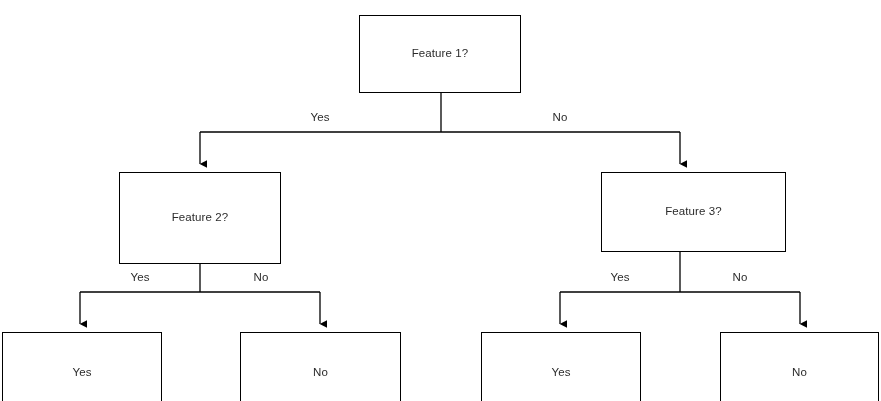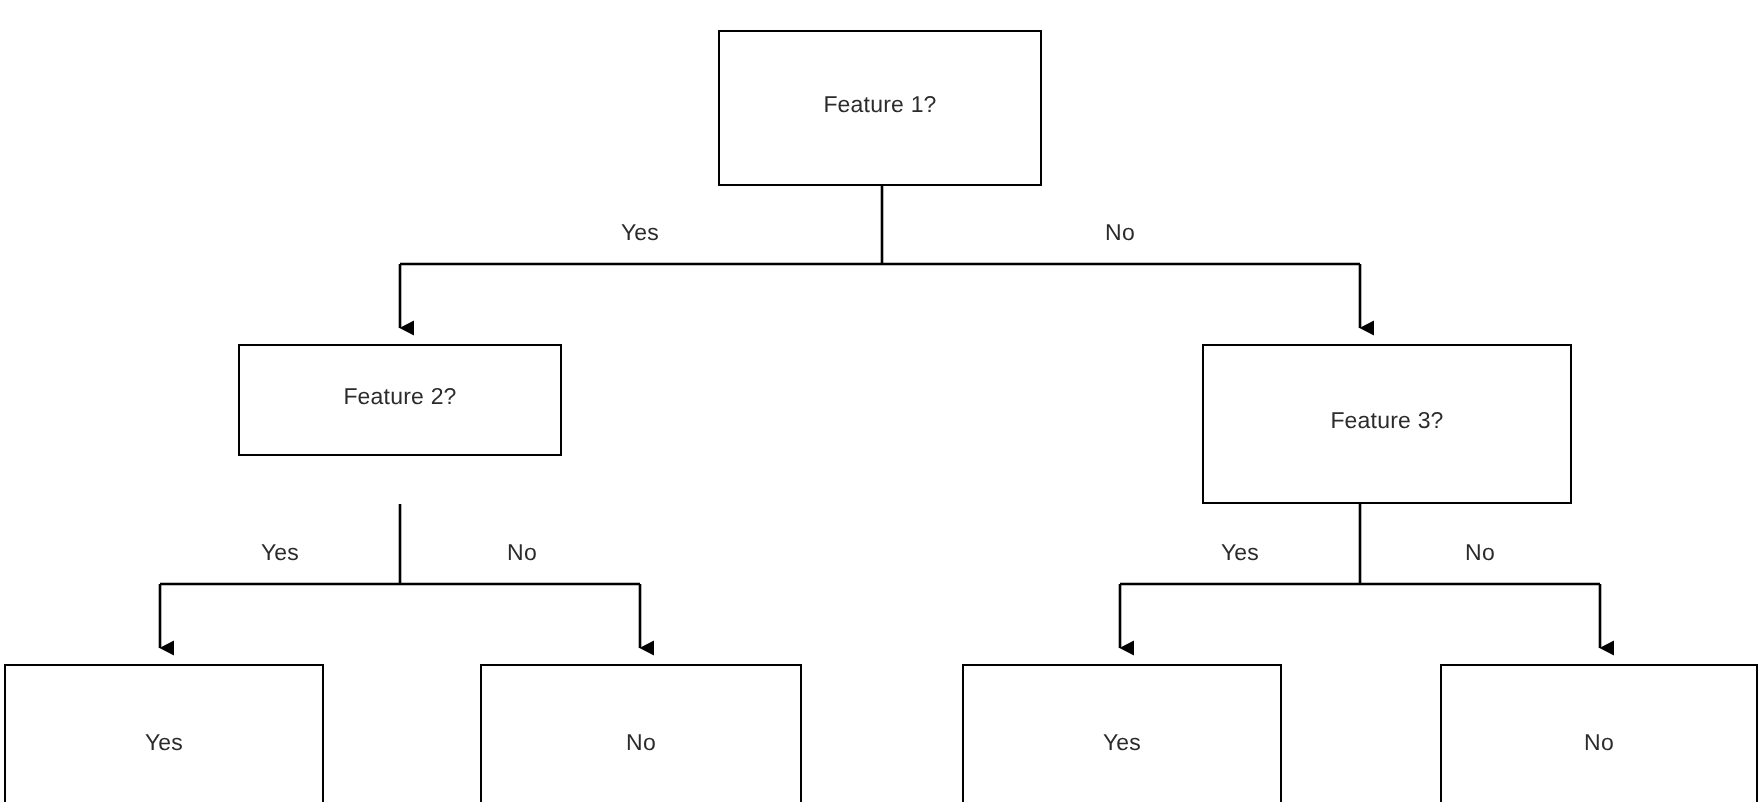--- a/index.html
+++ b/index.html
@@ -87,21 +87,21 @@
       <path d="M 680 240 L 680 280" stroke="#000000" stroke-width="1.3" fill="none"></path>
       <path d="M 560 280 L 800 280" stroke="#000000" stroke-width="1.3" fill="none"></path>
       <path d="M 560 280 L 560 312" stroke="#000000" stroke-width="1.3" fill="none" marker-end="url(#arrowhead)"></path>
       <path d="M 800 280 L 800 312" stroke="#000000" stroke-width="1.3" fill="none" marker-end="url(#arrowhead)"></path>
     </g>
   </svg>
 
   <div class="node-box" id="node-root" style="left: 359px; top: 3px; width: 162px; height: 78px; border-color: rgb(0, 0, 0); background: rgb(255, 255, 255);">
     <span class="node-label" style="color: rgb(43, 43, 43);">Feature 1?</span>
   </div>
-  <div class="node-box" id="node-left-branch" style="left: 119px; top: 160px; width: 162px; height: 56px; border-color: rgb(0, 0, 0); background: rgb(255, 255, 255);">
+  <div class="node-box" id="node-left-branch" style="left: 119px; top: 160px; width: 162px; height: 92px; border-color: rgb(0, 0, 0); background: rgb(255, 255, 255);">
     <span class="node-label" style="color: rgb(43, 43, 43);">Feature 2?</span>
   </div>
   <div class="node-box" id="node-right-branch" style="left: 601px; top: 160px; width: 185px; height: 80px; border-color: rgb(0, 0, 0); background: rgb(255, 255, 255);">
     <span class="node-label" style="color: rgb(43, 43, 43);">Feature 3?</span>
   </div>
   <div class="node-box" id="node-leaf-1" style="left: 2px; top: 320px; width: 160px; height: 81px; border-color: rgb(0, 0, 0); background: rgb(255, 255, 255);">
     <span class="node-label" style="color: rgb(43, 43, 43);">Yes</span>
   </div>
   <div class="node-box" id="node-leaf-2" style="left: 240px; top: 320px; width: 161px; height: 81px; border-color: rgb(0, 0, 0); background: rgb(255, 255, 255);">
     <span class="node-label" style="color: rgb(43, 43, 43);">No</span>

